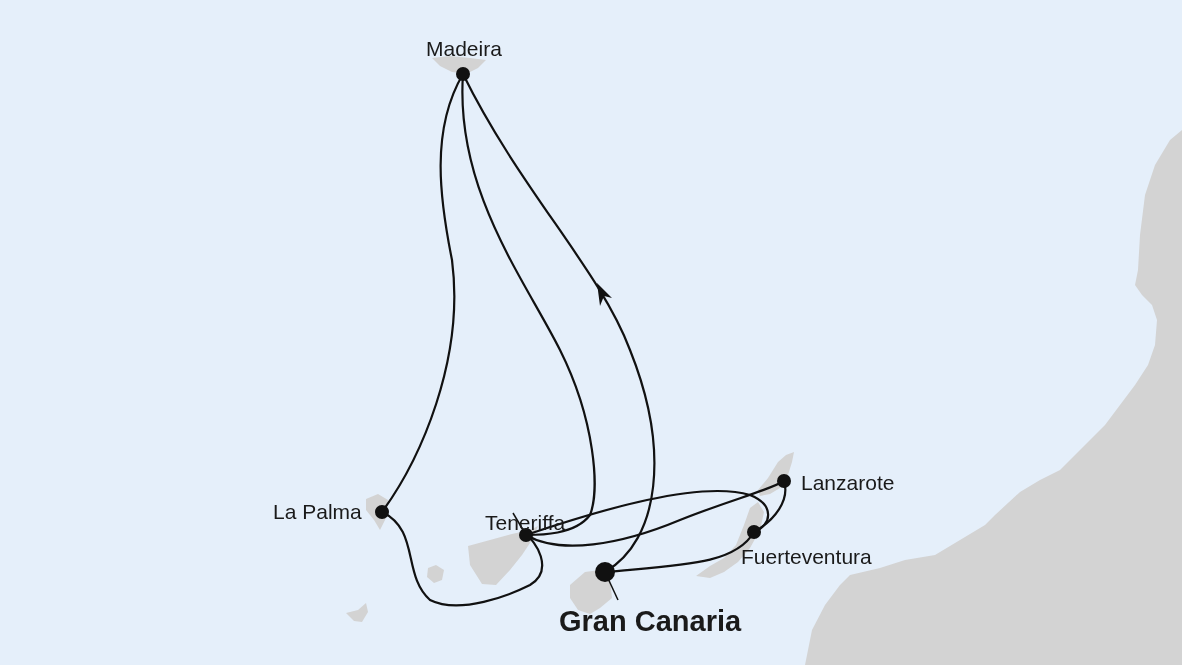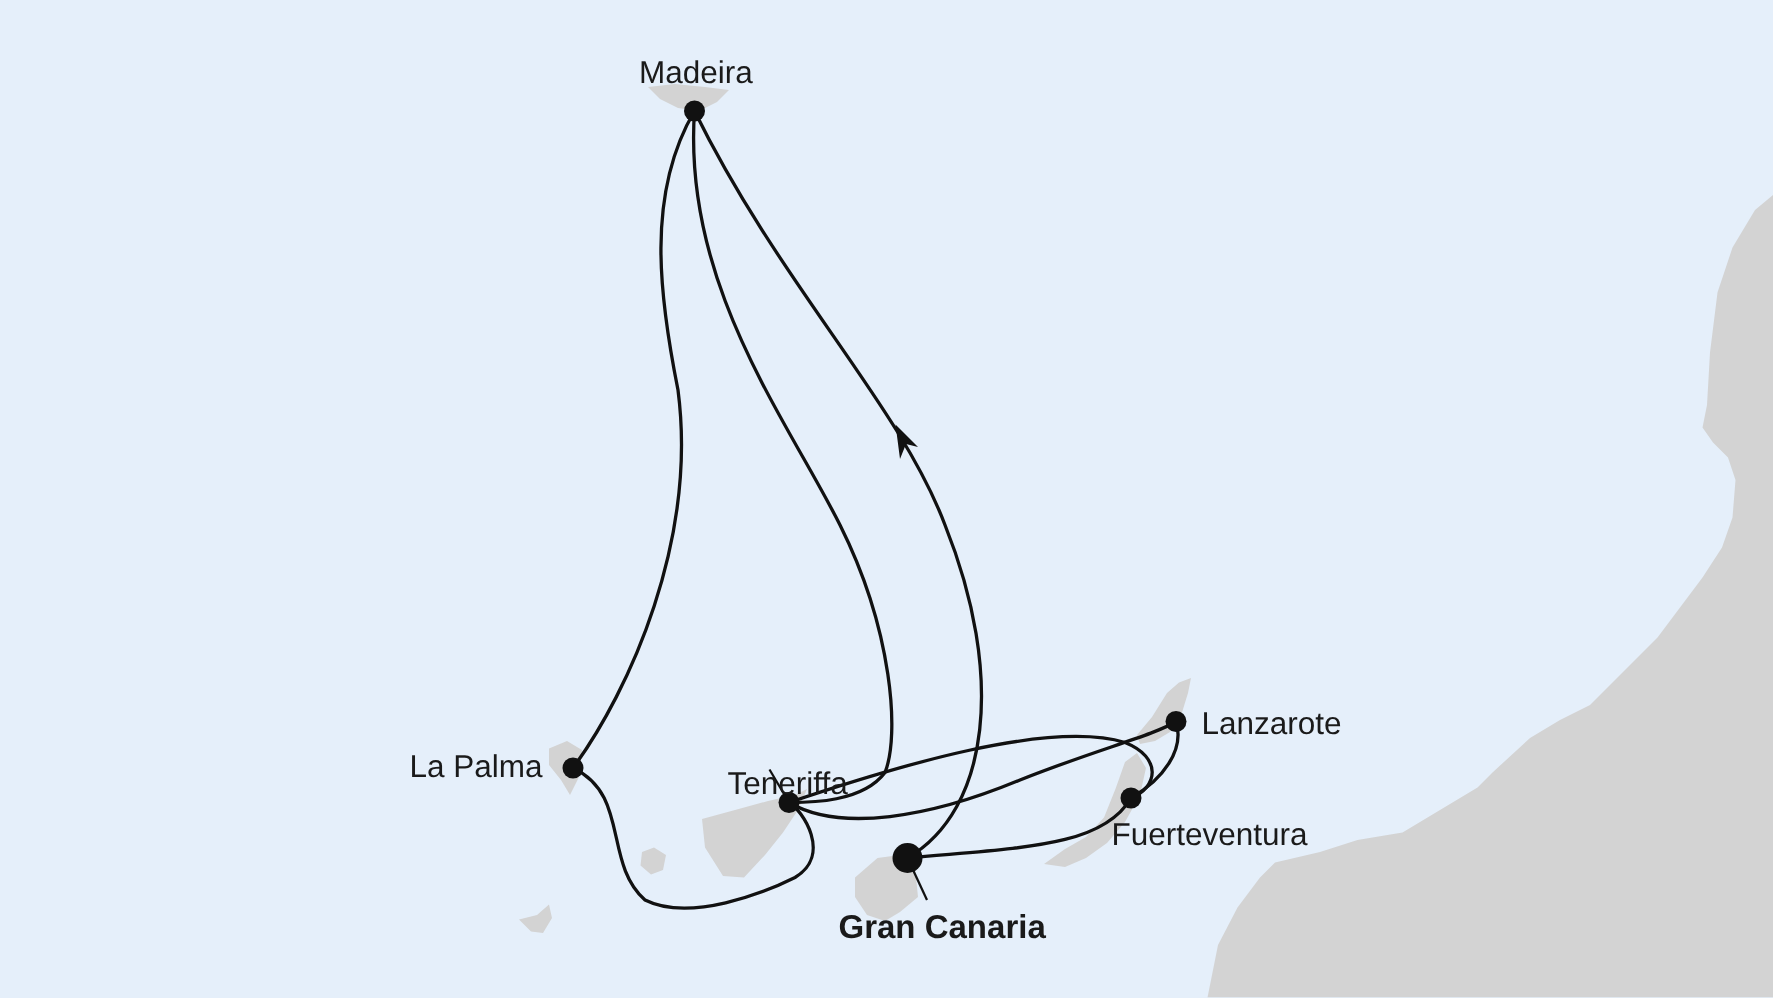--- a/index.html
+++ b/index.html
@@ -1,19 +1,19 @@
 <!DOCTYPE html>
 <html><head>
   <meta charset="utf-8">
   <style>
     html, body { margin: 0; padding: 0; }
     body { width: 1182px; height: 665px; overflow: hidden; background: #e5effa; position: relative; font-family: "Liberation Sans", "DejaVu Sans", sans-serif; }
     #map { position: absolute; left: 0; top: 0; width: 1182px; height: 665px; }
     .label { position: absolute; color: #1a1a1a; font-size: 21px; white-space: nowrap; line-height: 1; }
-    .label.bold { font-weight: bold; font-size: 22px; }
+    .label.bold { font-weight: bold; font-size: 29px; }
   </style>
 </head>
 <body>
 
 <svg id="map" viewBox="0 0 1182 665" xmlns="http://www.w3.org/2000/svg">
 
   <path fill="#d3d3d3" d="M1182,130 L1170,140 L1155,165 L1145,195 L1140,235 L1138,270 L1135,285 L1142,295 L1152,305 L1157,320 L1155,345 L1148,365 L1135,385 L1120,405 L1105,425 L1085,445 L1060,470 L1040,480 L1020,492 L995,515 L985,525 L960,540 L935,555 L905,560 L880,568 L850,575 L840,585 L825,605 L812,630 L805,665 L1182,665 Z"></path>
 
   <path fill="#d3d3d3" d="M432,58 L450,56 L470,58 L486,60 L478,68 L466,74 L452,72 L440,66 Z"></path>
 

